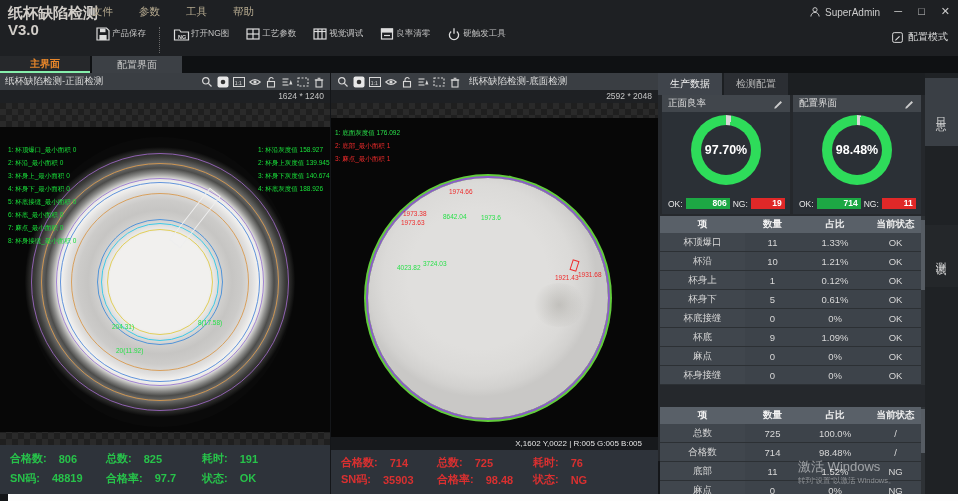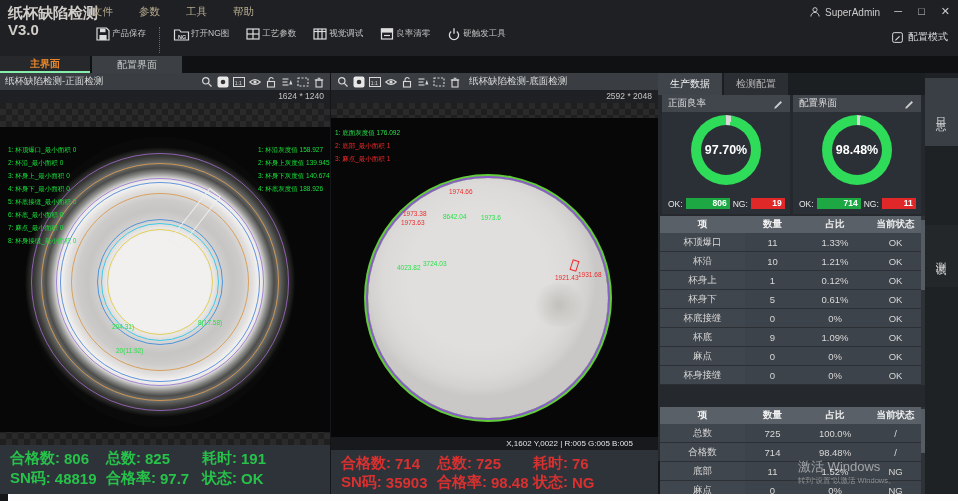--- a/index.html
+++ b/index.html
@@ -38,26 +38,26 @@
     background-size:12px 12px; background-position:0 0,6px 6px; }
   .photo { position:absolute; left:0; right:0; background:#070707; overflow:hidden; }
 
   .ann { position:absolute; font-size:6.5px; line-height:13px; color:#19e03a; white-space:nowrap; }
   .tinylabel { position:absolute; font-size:6.5px; white-space:nowrap; }
   .tinylabel.g { color:#2ae04a; } .tinylabel.r { color:#ee2b2b; }
 
   .ring { position:absolute; border-radius:50%; }
 
   .statusbar { position:absolute; background:#2e333a; display:grid; grid-template-rows:1fr 1fr; padding:4px 10px 6px 10px; }
-  .statusbar .cell { display:flex; align-items:center; gap:4px; font-size:15px; font-weight:bold; white-space:nowrap; }
+  .statusbar .cell { display:flex; align-items:center; gap:12px; font-size:11px; font-weight:bold; white-space:nowrap; }
   .statusbar.greeny .cell { color:#27c24a; }
   .statusbar.redy .cell { color:#d93030; }
   .srow { display:grid; grid-template-columns:96px 96px 110px; }
 
-  .coordbar { position:absolute; height:13px; background:#17191c; font-size:8px; color:#e2e2e2; text-align:right; padding-right:25px; line-height:13px; }
+  .coordbar { position:absolute; height:13px; background:#17191c; font-size:8px; color:#e2e2e2; text-align:right; padding-right:16px; line-height:13px; }
 
   
   .dpanel { left:658px; top:73px; width:267px; height:388px; background:#25282c; }
   .dtabs { position:absolute; left:0; top:0; width:100%; height:22px; background:#1c1f22; display:flex; }
   .dtab { padding:0 12px; height:22px; display:flex; align-items:center; font-size:10px; }
   .dtab.active { background:#3f444b; color:#f0f0f0; }
   .dtab.idle { background:#2b2e33; color:#b8b8b8; margin-left:2px; }
 
   .card { position:absolute; width:128px; height:119px; }
   .card .chead { height:17px; background:#41464c; display:flex; align-items:center; font-size:9.5px; color:#e0e0e0; padding:0 6px; justify-content:space-between; }

